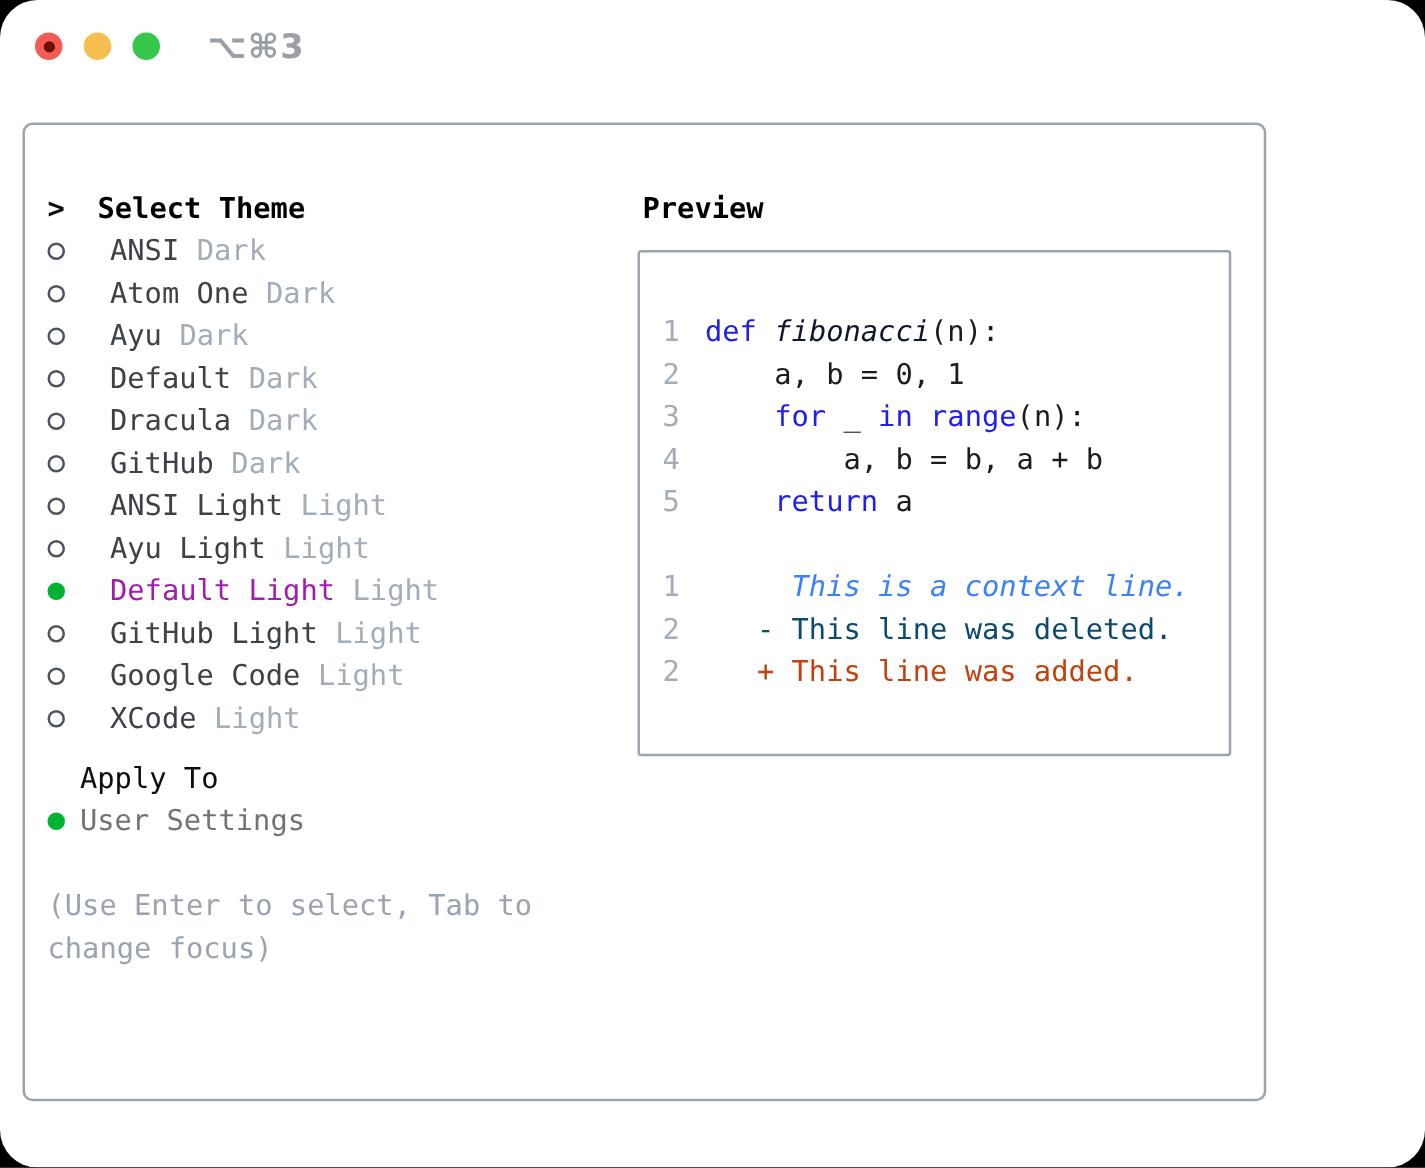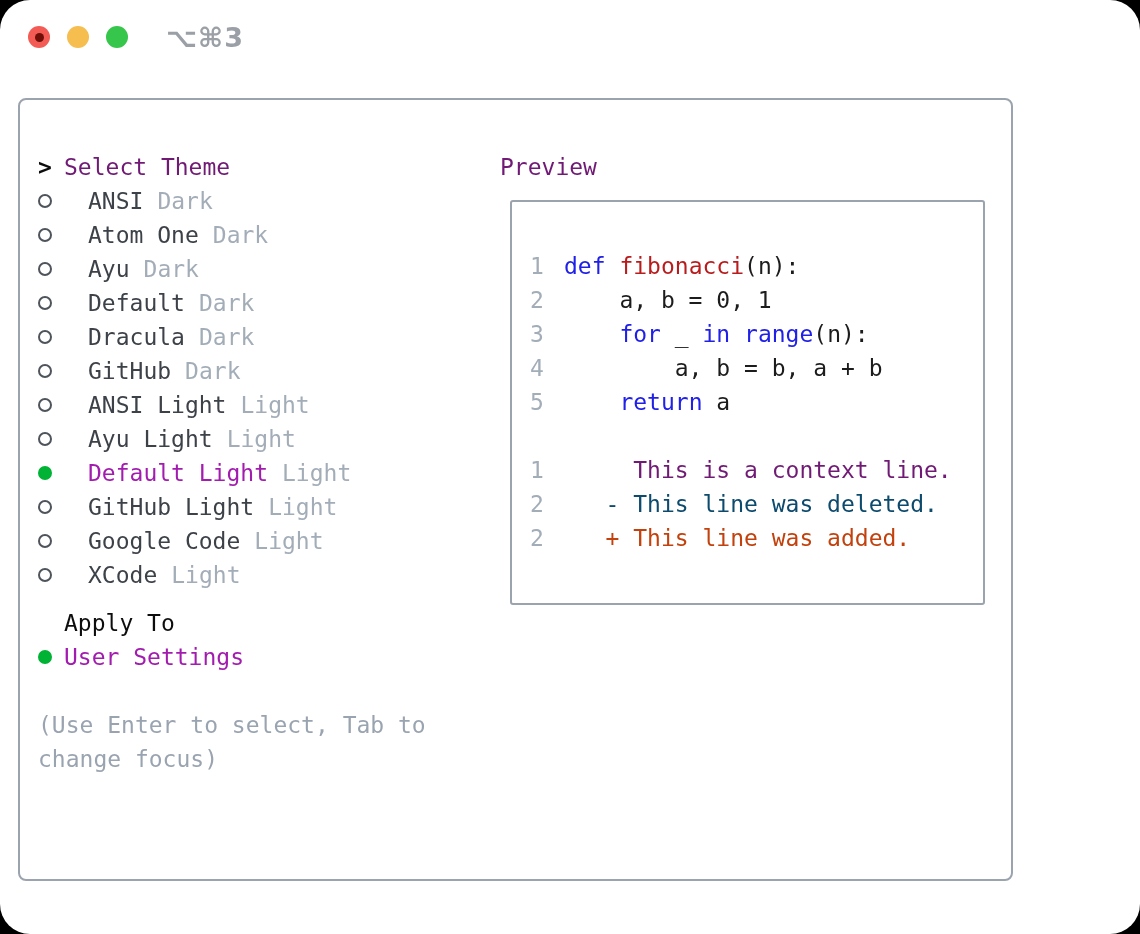--- a/index.html
+++ b/index.html
@@ -39,52 +39,52 @@
     width: 995px; height: 783px;
     border: 2px solid #9aa3ae; border-radius: 8px;
     box-sizing: border-box;
     padding: 50px 0 0 18px;
     font-size: 23px;
     color: #3d4249;
   }
   .row { display: flex; align-items: center; height: 34px; white-space: pre; }
   .icon-slot { width: 26px; flex: none; display: flex; align-items: center; }
   .caret { font-weight: bold; color: #0d0d0d; }
-  .header-text { font-weight: normal; color: #701a75; }
+  .header-text { font-weight: bold; color: #000000; margin-left: 14px; }
   .radio {
     width: 14px; height: 14px; border-radius: 50%;
     border: 2px solid #4d545b; box-sizing: border-box;
   }
   .radio.selected { background: #00b334; border-color: #00b334; }
   .theme-name { color: #3d4249; margin-left: 24px; }
   .theme-item.selected .theme-name { color: #a21caf; }
   .theme-variant { color: #a3adb8; margin-left: 14px; }
   .apply-section { margin-top: 14px; }
   .apply-header { color: #0d0d0d; }
   .apply-label { color: #3d4249; }
-  .apply-item.selected .apply-label { color: #a21caf; }
+  .apply-item.selected .apply-label { color: #737373; }
   .hint { margin-top: 34px; color: #9aa4b0; text-align: right; }
   .hint div { height: 34px; display: flex; align-items: center; white-space: pre; }
   
   .preview-header { position: absolute; left: 480px; top: 50px; justify-content: flex-end; }
   .preview-box {
     position: absolute; left: 490px; top: 100px;
     width: 475px; height: 405px;
     border: 2px solid #9aa3ae; border-radius: 3px;
     box-sizing: border-box;
     padding: 47px 0 0 18px;
     font-size: 23px;
   }
   .pline { display: flex; align-items: center; height: 34px; white-space: pre; }
   .ln { width: 34px; flex: none; color: #a3adb8; }
   .ptext { white-space: pre; color: #1c1c1c; }
   .seg-keyword  { color: #2020e8; }
-  .seg-function { color: #b91c1c; }
+  .seg-function { color: #0f172a; font-style: italic; }
   .seg-plain    { color: #1c1c1c; }
-  .diff-context { color: #701a75; }
+  .diff-context { color: #3b82f6; font-style: italic; }
   .diff-deleted { color: #0c4a6e; }
   .diff-added   { color: #c2410c; }
 </style>
 </head>
 <body>
 
 <div class="page">
   <div class="window">
 
     <div class="titlebar">

